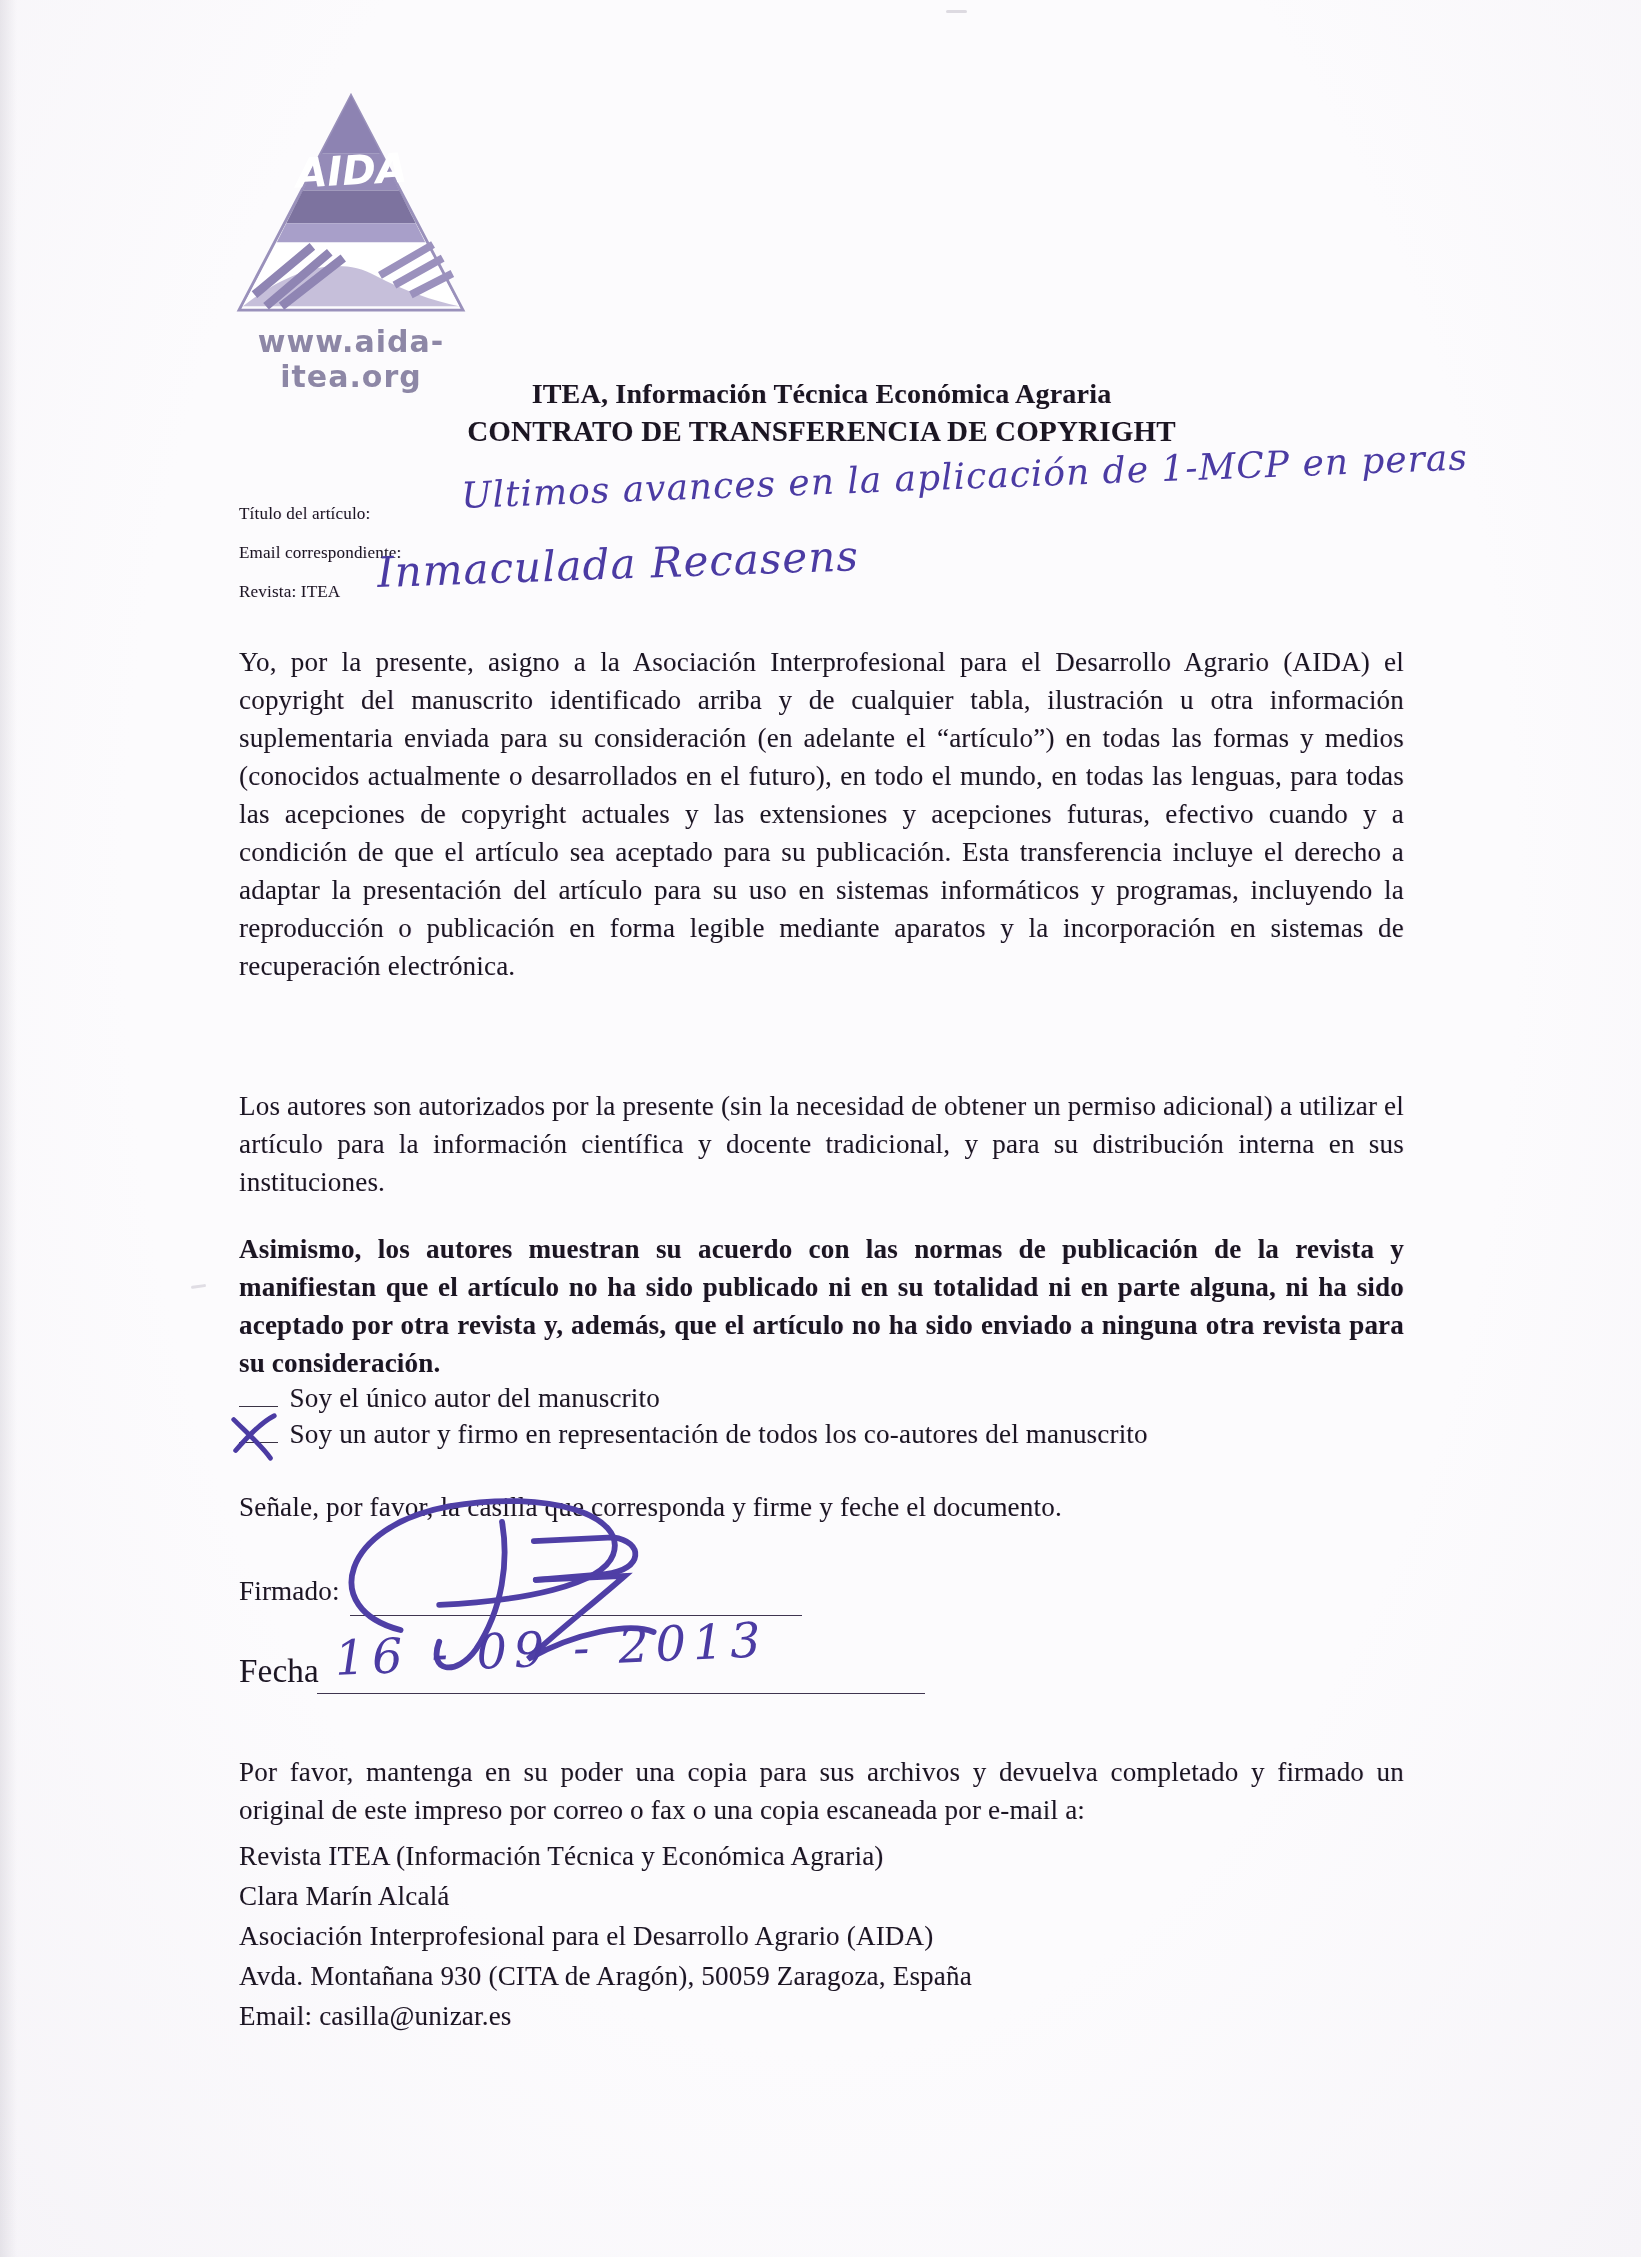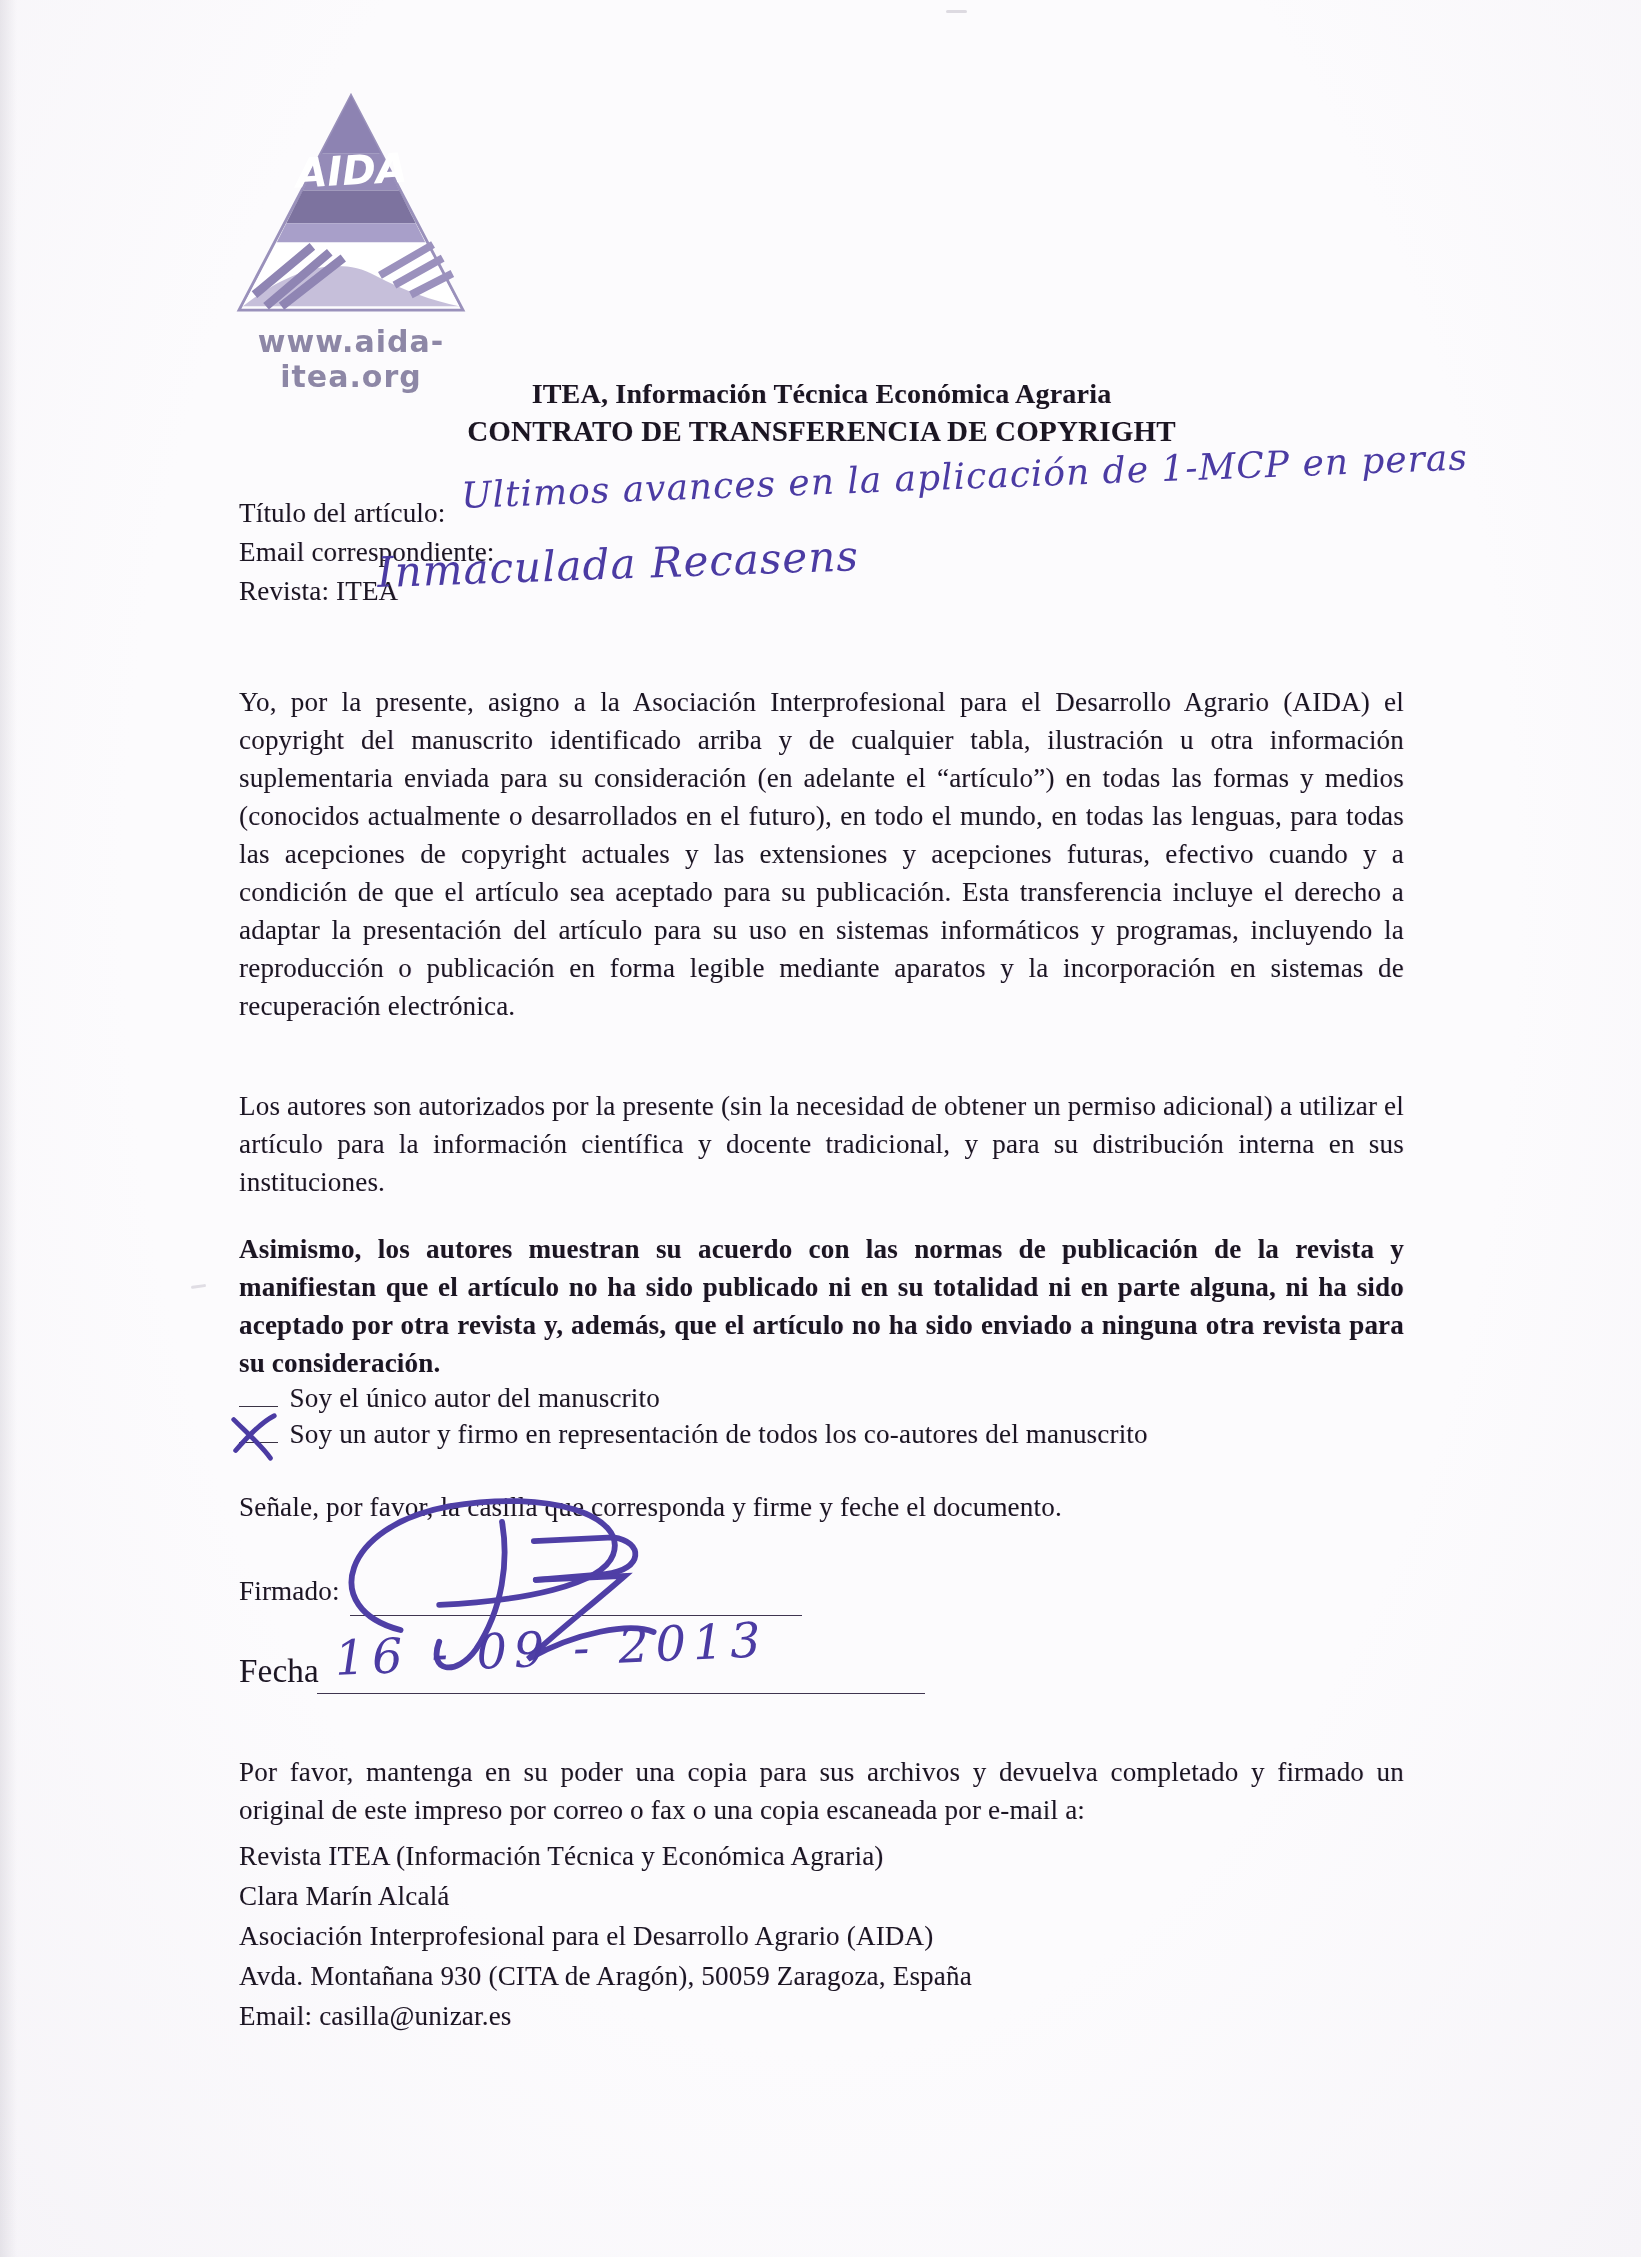--- a/index.html
+++ b/index.html
@@ -18,37 +18,37 @@
   .doc-text{letter-spacing:0.2px; text-shadow:0.6px 0 0 rgba(110,40,130,.18);}
   .logo-wrap{position:absolute;left:235px;top:92px;width:232px;}
   .logo-url{
     font-family:"DejaVu Sans", sans-serif;font-weight:bold;
     font-size:30px;color:#8d87a6;letter-spacing:1px;margin-top:5.8px;text-align:center;
   }
   .headings{position:absolute;left:239px;top:375px;width:1165px;text-align:center;}
   .h1{font-size:28px;font-weight:bold;line-height:37px;font-family:Liberation Serif, serif;}
   .h2{font-size:29px;font-weight:bold;line-height:39px;}
 
-  .fields{position:absolute;left:239px;top:494px;width:1255px;font-size:27px;line-height:39px;}
+  .fields{position:absolute;left:239px;top:494px;width:1255px;font-size:17px;line-height:39px;}
   .field-row{height:39px;white-space:nowrap;}
 
   .hand{
     font-family:"DejaVu Serif", serif;font-style:italic;
     color:#4b3ba3;white-space:nowrap;
   }
   .hand-title{
     position:absolute;left:462px;top:475px;font-size:36px;
     transform:rotate(-2.2deg);transform-origin:left bottom;letter-spacing:1px;
   }
   .hand-author{
     position:absolute;left:378px;top:548px;font-size:42px;
     transform:rotate(-2deg);transform-origin:left bottom;letter-spacing:1px;
   }
   .para{position:absolute;left:239px;width:1165px;font-size:27px;line-height:38px;text-align:justify;}
-  #p1{top:656px;}
+  #p1{top:616px;}
   #p2{top:1060px;}
   #p3{top:1203px;font-weight:bold;}
   .check-row{position:absolute;left:239px;width:1255px;font-size:27px;height:39px;}
   #chk1{top:1383px;}
   #chk2{top:1419px;}
   .blank{display:inline-block;width:39px;border-bottom:1.9px solid #3a3344;height:23px;margin-right:11.6px;vertical-align:baseline;}
   .xmark{position:absolute;left:226px;top:1408px;width:56px;height:56px;}
   .instruction{position:absolute;left:239px;top:1492px;width:1255px;font-size:27px;}
   .sig-label{position:absolute;left:239px;top:1576px;font-size:27px;}
   .sig-line{position:absolute;left:350px;top:1615px;width:452px;border-top:1.9px solid #3f3550;}

